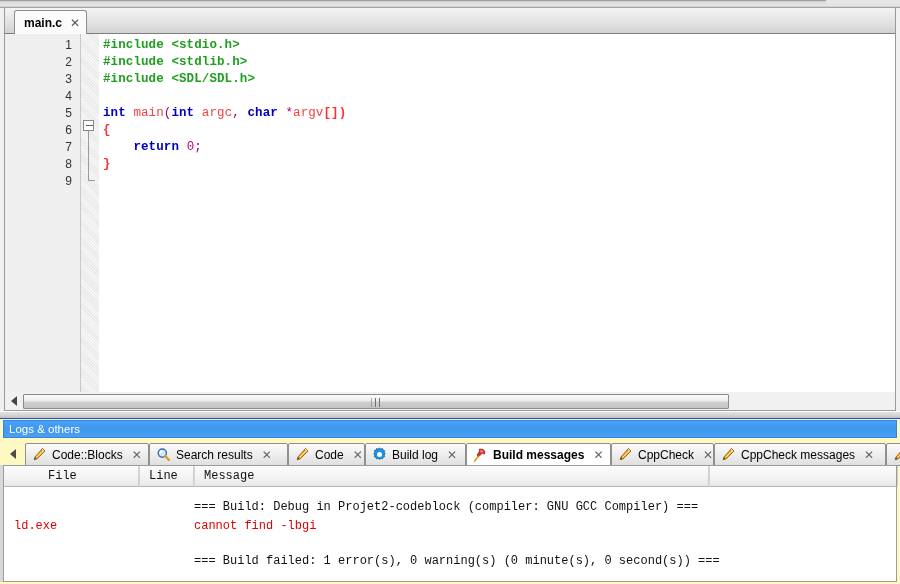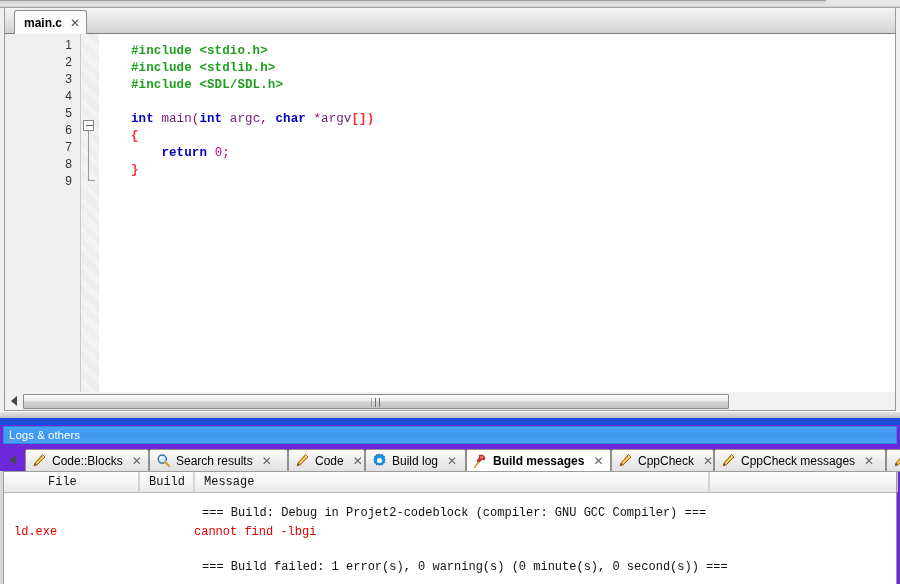--- a/index.html
+++ b/index.html
@@ -62,39 +62,38 @@
     background: #efefef;
     border-right: 1px solid #c8c8c8;
   }
   .fold-col {
     position: absolute; left: 76px; top: 0; width: 18px; height: 100%;
     background-color: #f7f7f7;
     background-image:
       repeating-linear-gradient(45deg, #e9e9e9 0 1px, transparent 1px 2px);
   }
   .code-area {
-    position: absolute; left: 94px; top: 6px; right: 0; height: 100%;
+    position: absolute; left: 94px; top: 0; right: 0; height: 100%;
     background: #ffffff;
-    margin-left: 28px;
   }
   .ln {
     position: absolute; right: 8px; width: 60px; text-align: right;
     font-family: "Liberation Sans", sans-serif;
     font-size: 12px; color: #333;
   }
   .cl {
     position: absolute; left: 4px;
     font-family: "Liberation Mono", monospace;
     font-size: 12.5px;
     white-space: pre;
     letter-spacing: 0.1px;
   }
   .k-pre  { color: #1f9e1f; font-weight: bold; }
   .k-kw   { color: #0000c0; font-weight: bold; }
-  .k-id   { color: #701a75; }
+  .k-id   { color: #ef4444; }
   .k-op   { color: #a00060; }
   .k-num  { color: #c4007a; }
   .k-br   { color: #ff2f2f; font-weight: bold; }
 
   
   .fold-box {
     position: absolute; width: 11px; height: 11px;
     border: 1px solid #888; background: #fdfdfd;
   }
   .fold-box::after {
@@ -132,22 +131,22 @@
   }
   .splitter {
     position: absolute; left: 0; top: 411px; width: 900px; height: 7px;
     background: linear-gradient(to bottom,#e2e2e2 0%,#d6d6d6 50%,#c2c2c2 100%);
     border-top: 1px solid #ffffff;
   }
 
   
   .panel {
     position: absolute; left: 0; top: 418px; width: 900px; height: 166px;
-    background: #6d28d9;
-    border-top: 7px solid #1d4ed8;
+    background: #fef9c3;
+    border-top: 1px solid #1d4ed8;
   }
   .panel-title {
     position: absolute; left: 3px; top: 1px; width: 894px; height: 18px;
     background: linear-gradient(to bottom,#4aa3f5 0%,#3e97f0 50%,#4aa0f3 100%);
     border: 1px solid #2f86dd;
     color: #ffffff; font-size: 11.5px;
     display: flex; align-items: center; padding-left: 5px;
   }
   .panel-tabs {
     position: absolute; left: 3px; top: 22px; width: 894px; height: 25px;
@@ -207,21 +206,21 @@
   .grid-body { position: absolute; left: 0; top: 21px; right: 0; bottom: 0; }
   .grow { position: absolute; left: 0; width: 100%; height: 19px; }
   .cell {
     position: absolute; top: 0; height: 19px; display: flex; align-items: center;
     font-family: "Liberation Mono", monospace; font-size: 12px;
     white-space: pre;
   }
   .c-file { left: 10px; }
   .c-msg  { left: 190px; }
   .err { color: #e00000; }
-  .nor { color: #111111; margin-left: 8px; }
+  .nor { color: #111111; }
   .grid-vline { position: absolute; top: 0; width: 1px; background: #d6d6d6; }
   .panel-left-edge {
     position: absolute; left: 0; top: 46px; width: 3px; height: 117px;
     background: #d8d8d8;
   }
 </style>
 </head>
 <body>
 
 <div id="app">
@@ -360,21 +359,21 @@
       </div>
 
     <div class="panel-left-edge"></div>
 
     <div class="grid">
       <div class="grid-head" id="ghead">
           <div class="hc" style="left: 0px; width: 135px; padding-left: 44px;">
             <span>File</span>
           </div>
           <div class="hc" style="left: 135px; width: 55px;">
-            <span>Build</span>
+            <span>Line</span>
           </div>
           <div class="hc" style="left: 190px; width: 515px;">
             <span>Message</span>
           </div>
           <div class="hc" style="left: 705px; width: 189px;">
             <span></span>
           </div>
         </div>
       <div class="grid-body" id="gbody">
           <div class="grow" style="top: 10px;">

